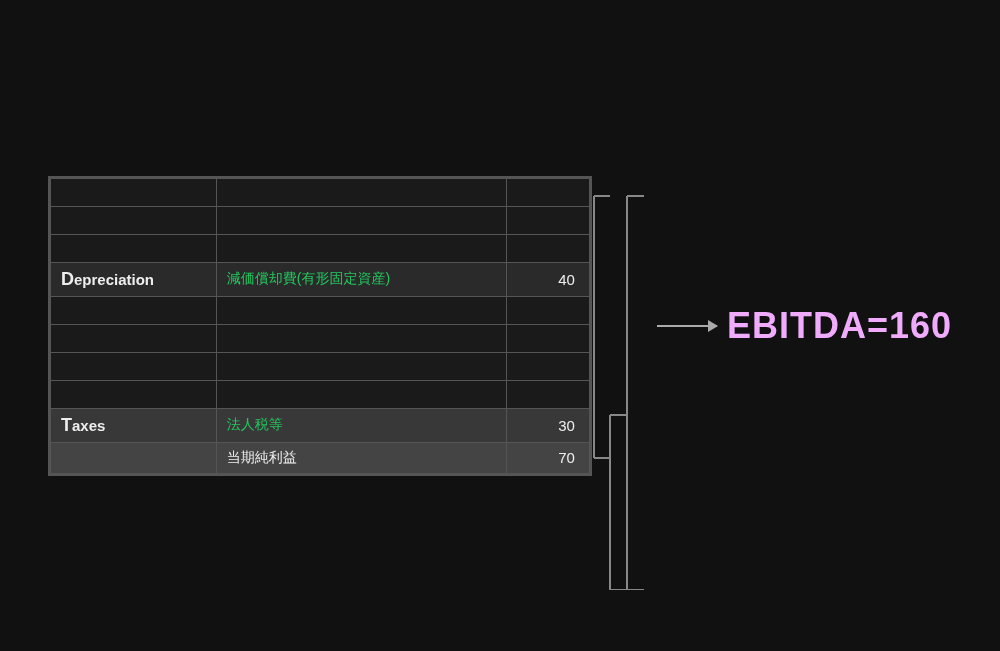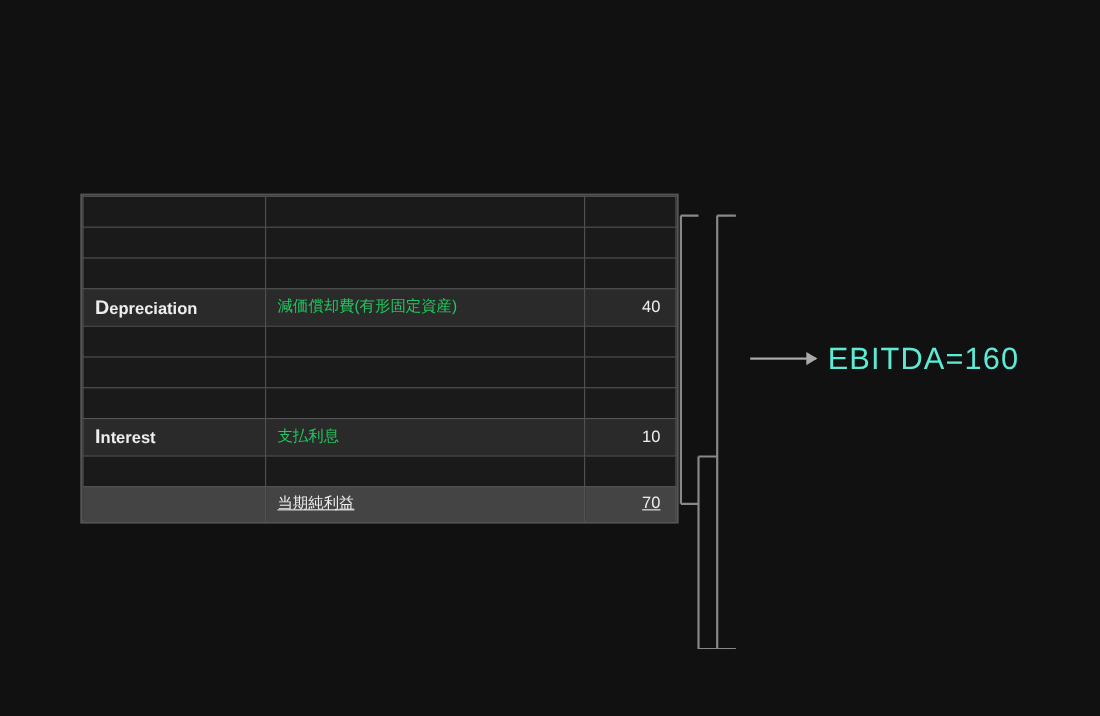--- a/index.html
+++ b/index.html
@@ -48,21 +48,20 @@
     }
 
     tr.highlight-row td {
       background: #383838;
     }
 
     
     tr.bottom-row td {
       background: #444;
       color: #eee;
-      text-decoration: underline;
     }
 
     .col-label {
       width: 160px;
       font-size: 15px;
       font-weight: bold;
       color: #eee;
     }
 
     .col-label .first-letter {
@@ -103,23 +102,23 @@
       content: '';
       position: absolute;
       right: -1px;
       top: -5px;
       border-left: 10px solid #aaa;
       border-top: 6px solid transparent;
       border-bottom: 6px solid transparent;
     }
 
     .ebitda-label {
-      font-size: 28px;
-      font-weight: normal;
-      color: #5eead4;
+      font-size: 36px;
+      font-weight: bold;
+      color: #f0abfc;
       letter-spacing: 1px;
     }
 
     
     td.empty {
       color: transparent;
     }
   </style>
 </head>
 <body>
@@ -168,34 +167,34 @@
         <td class="col-desc"></td>
         <td class="col-value"></td>
       </tr>
 
       <tr class="dark-row">
         <td class="col-label"></td>
         <td class="col-desc"></td>
         <td class="col-value"></td>
       </tr>
 
-      <tr class="light-row">
+
+      <tr class="dark-row">
+        <td class="col-label"></td>
+        <td class="col-desc"></td>
+        <td class="col-value"></td>
+      </tr>
+
+      <tr class="highlight-row">
         <td class="col-label">
-          <span class="first-letter">I</span><span>nterest</span>
+          <span class="first-letter">T</span><span>axes</span>
         </td>
-        <td class="col-desc">支払利息</td>
-        <td class="col-value">10</td>
-      </tr>
-
-      <tr class="dark-row">
-        <td class="col-label"></td>
-        <td class="col-desc"></td>
-        <td class="col-value"></td>
-      </tr>
-
+        <td class="col-desc">法人税等</td>
+        <td class="col-value">30</td>
+      </tr>
 
       <tr class="bottom-row">
         <td class="col-label empty"></td>
         <td class="col-desc">当期純利益</td>
         <td class="col-value">70</td>
       </tr>
     </tbody>
       </table>
   </div>
 

